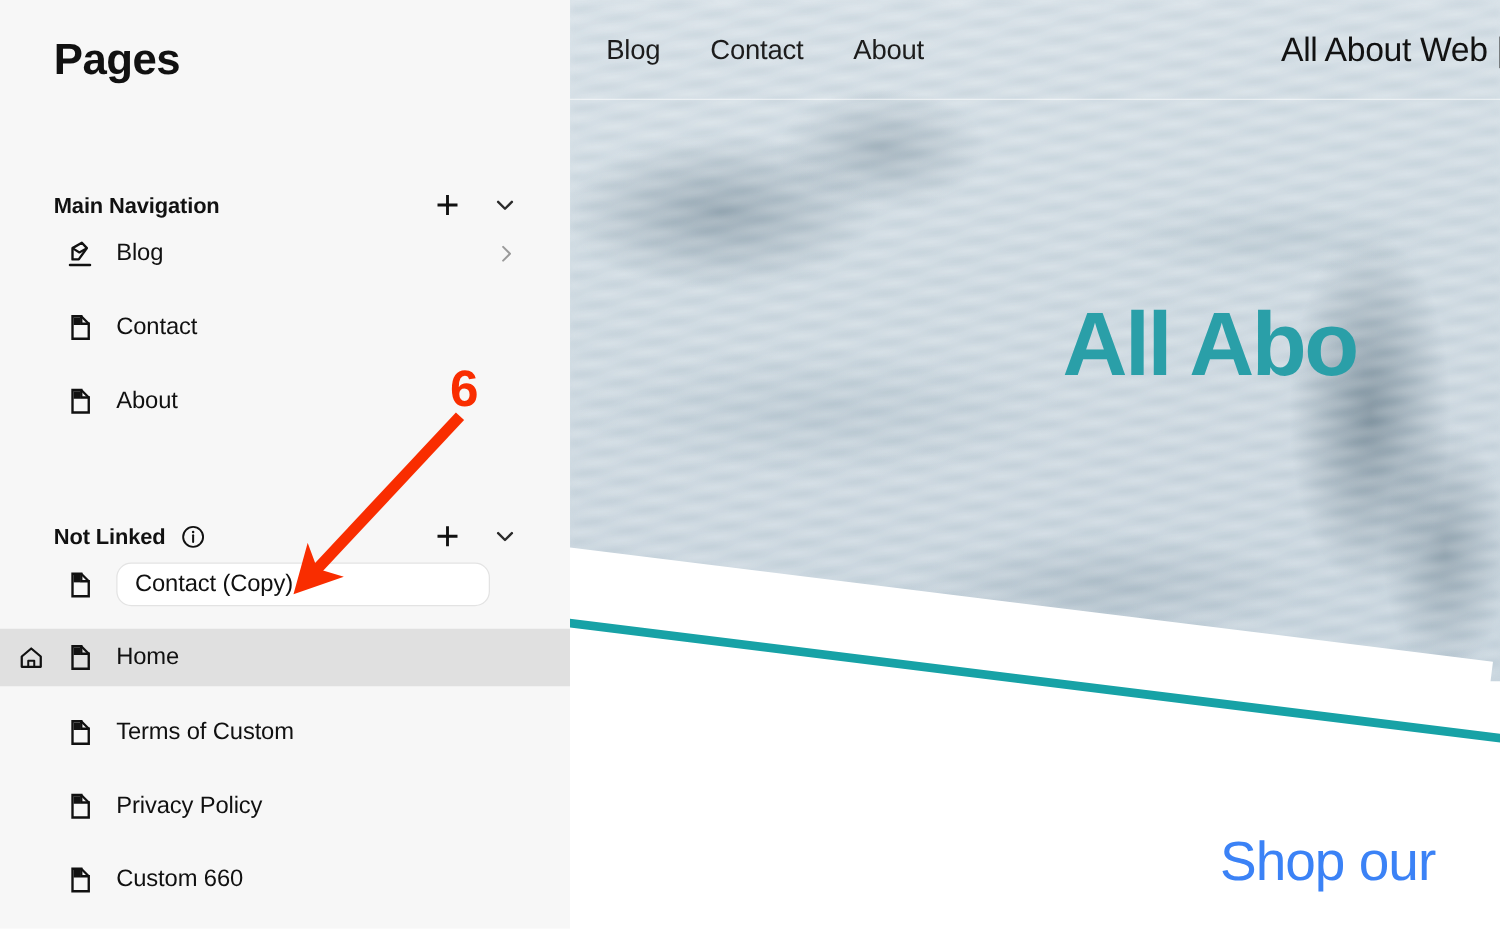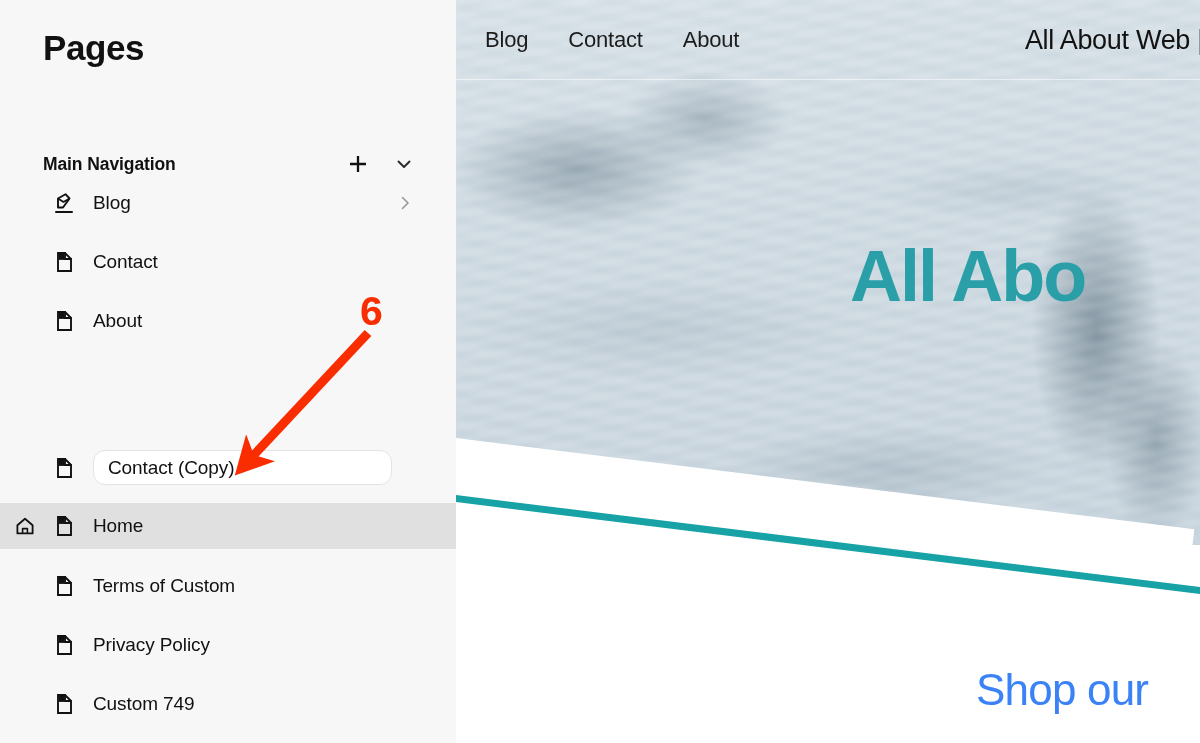--- a/index.html
+++ b/index.html
@@ -299,20 +299,42 @@
       <span class="page-icon">
         <svg width="24" height="24" viewBox="0 0 24 24" aria-hidden="true">
           <path d="M6 3 H13 L13 9 L19 9 L19 21 L6 21 Z" stroke="#111111" stroke-width="1.9" fill="none" stroke-linejoin="miter"></path>
           <path d="M13 3 L19 9" stroke="#111111" stroke-width="1.9" fill="none"></path>
           <path d="M6.9 3.9 L12.1 3.9 L12.1 9.9 L6.9 9.9 Z" fill="#111111"></path>
         </svg>
       </span>
       <span class="nav-label">About</span>
     </div>
 
+    <div class="section-header" style="top:392px;">
+      <span class="sh-label">Not Linked</span>
+      <span class="info-icon">
+        <svg width="19" height="19" viewBox="0 0 20 20" aria-hidden="true">
+          <circle cx="10" cy="10" r="8.4" stroke="#111111" stroke-width="1.6" fill="none"></circle>
+          <circle cx="10" cy="5.9" r="1.05" fill="#111111"></circle>
+          <path d="M10 8.6 V14.4" stroke="#111111" stroke-width="1.7" stroke-linecap="round"></path>
+        </svg>
+      </span>
+      <span class="sh-actions">
+        <span class="icon-plus">
+          <svg width="24" height="24" viewBox="0 0 24 24" aria-hidden="true">
+            <path d="M12 4 V20 M4 12 H20" stroke="#111111" stroke-width="2.3" stroke-linecap="butt" fill="none"></path>
+          </svg>
+        </span>
+        <span class="icon-chevron-down">
+          <svg width="20" height="20" viewBox="0 0 20 20" aria-hidden="true">
+            <path d="M4.5 7.5 L10 13 L15.5 7.5" stroke="#2b2b2b" stroke-width="1.9" fill="none" stroke-linecap="round" stroke-linejoin="round"></path>
+          </svg>
+        </span>
+      </span>
+    </div>
 
     <div class="nav-row" style="top:445px;">
       <span class="page-icon">
         <svg width="24" height="24" viewBox="0 0 24 24" aria-hidden="true">
           <path d="M6 3 H13 L13 9 L19 9 L19 21 L6 21 Z" stroke="#111111" stroke-width="1.9" fill="none" stroke-linejoin="miter"></path>
           <path d="M13 3 L19 9" stroke="#111111" stroke-width="1.9" fill="none"></path>
           <path d="M6.9 3.9 L12.1 3.9 L12.1 9.9 L6.9 9.9 Z" fill="#111111"></path>
         </svg>
       </span>
     </div>
@@ -358,21 +380,21 @@
     </div>
 
     <div class="nav-row" style="top:681px;">
       <span class="page-icon">
         <svg width="24" height="24" viewBox="0 0 24 24" aria-hidden="true">
           <path d="M6 3 H13 L13 9 L19 9 L19 21 L6 21 Z" stroke="#111111" stroke-width="1.9" fill="none" stroke-linejoin="miter"></path>
           <path d="M13 3 L19 9" stroke="#111111" stroke-width="1.9" fill="none"></path>
           <path d="M6.9 3.9 L12.1 3.9 L12.1 9.9 L6.9 9.9 Z" fill="#111111"></path>
         </svg>
       </span>
-      <span class="nav-label">Custom 749</span>
+      <span class="nav-label">Custom 660</span>
     </div>
 
   </div>
 
   <div id="preview">
 
     <div class="hero">
       <div class="hero-noise"></div>
     </div>
 

